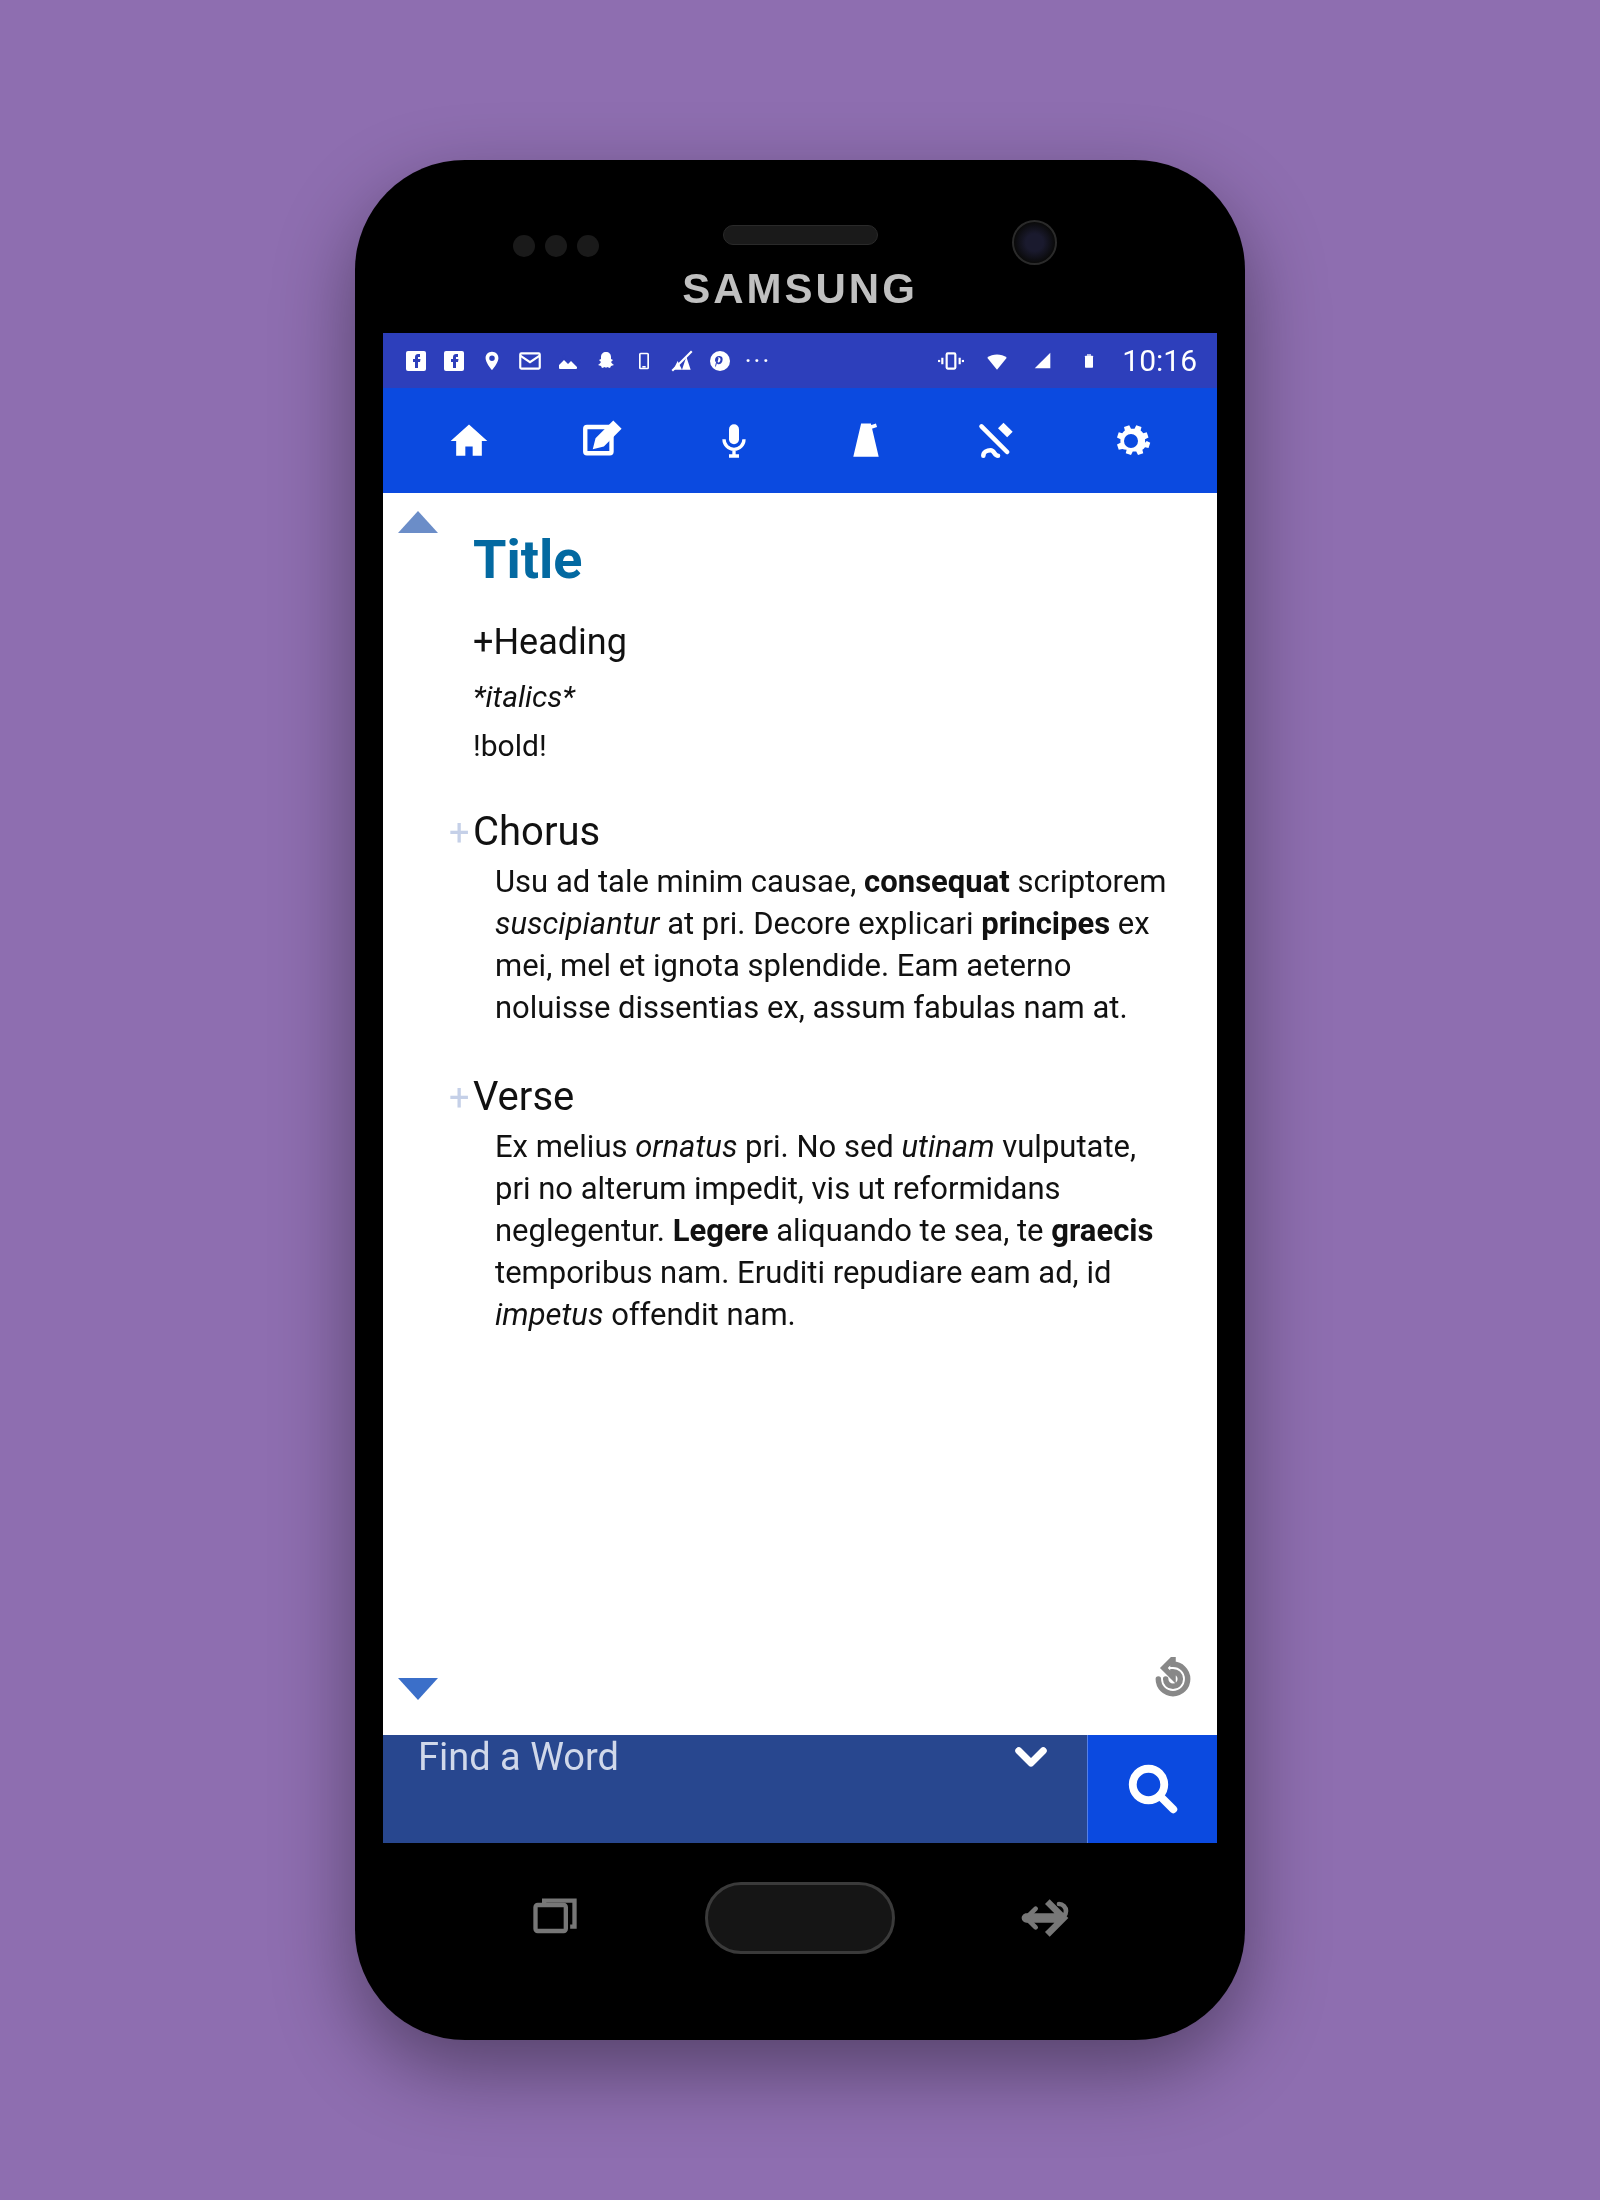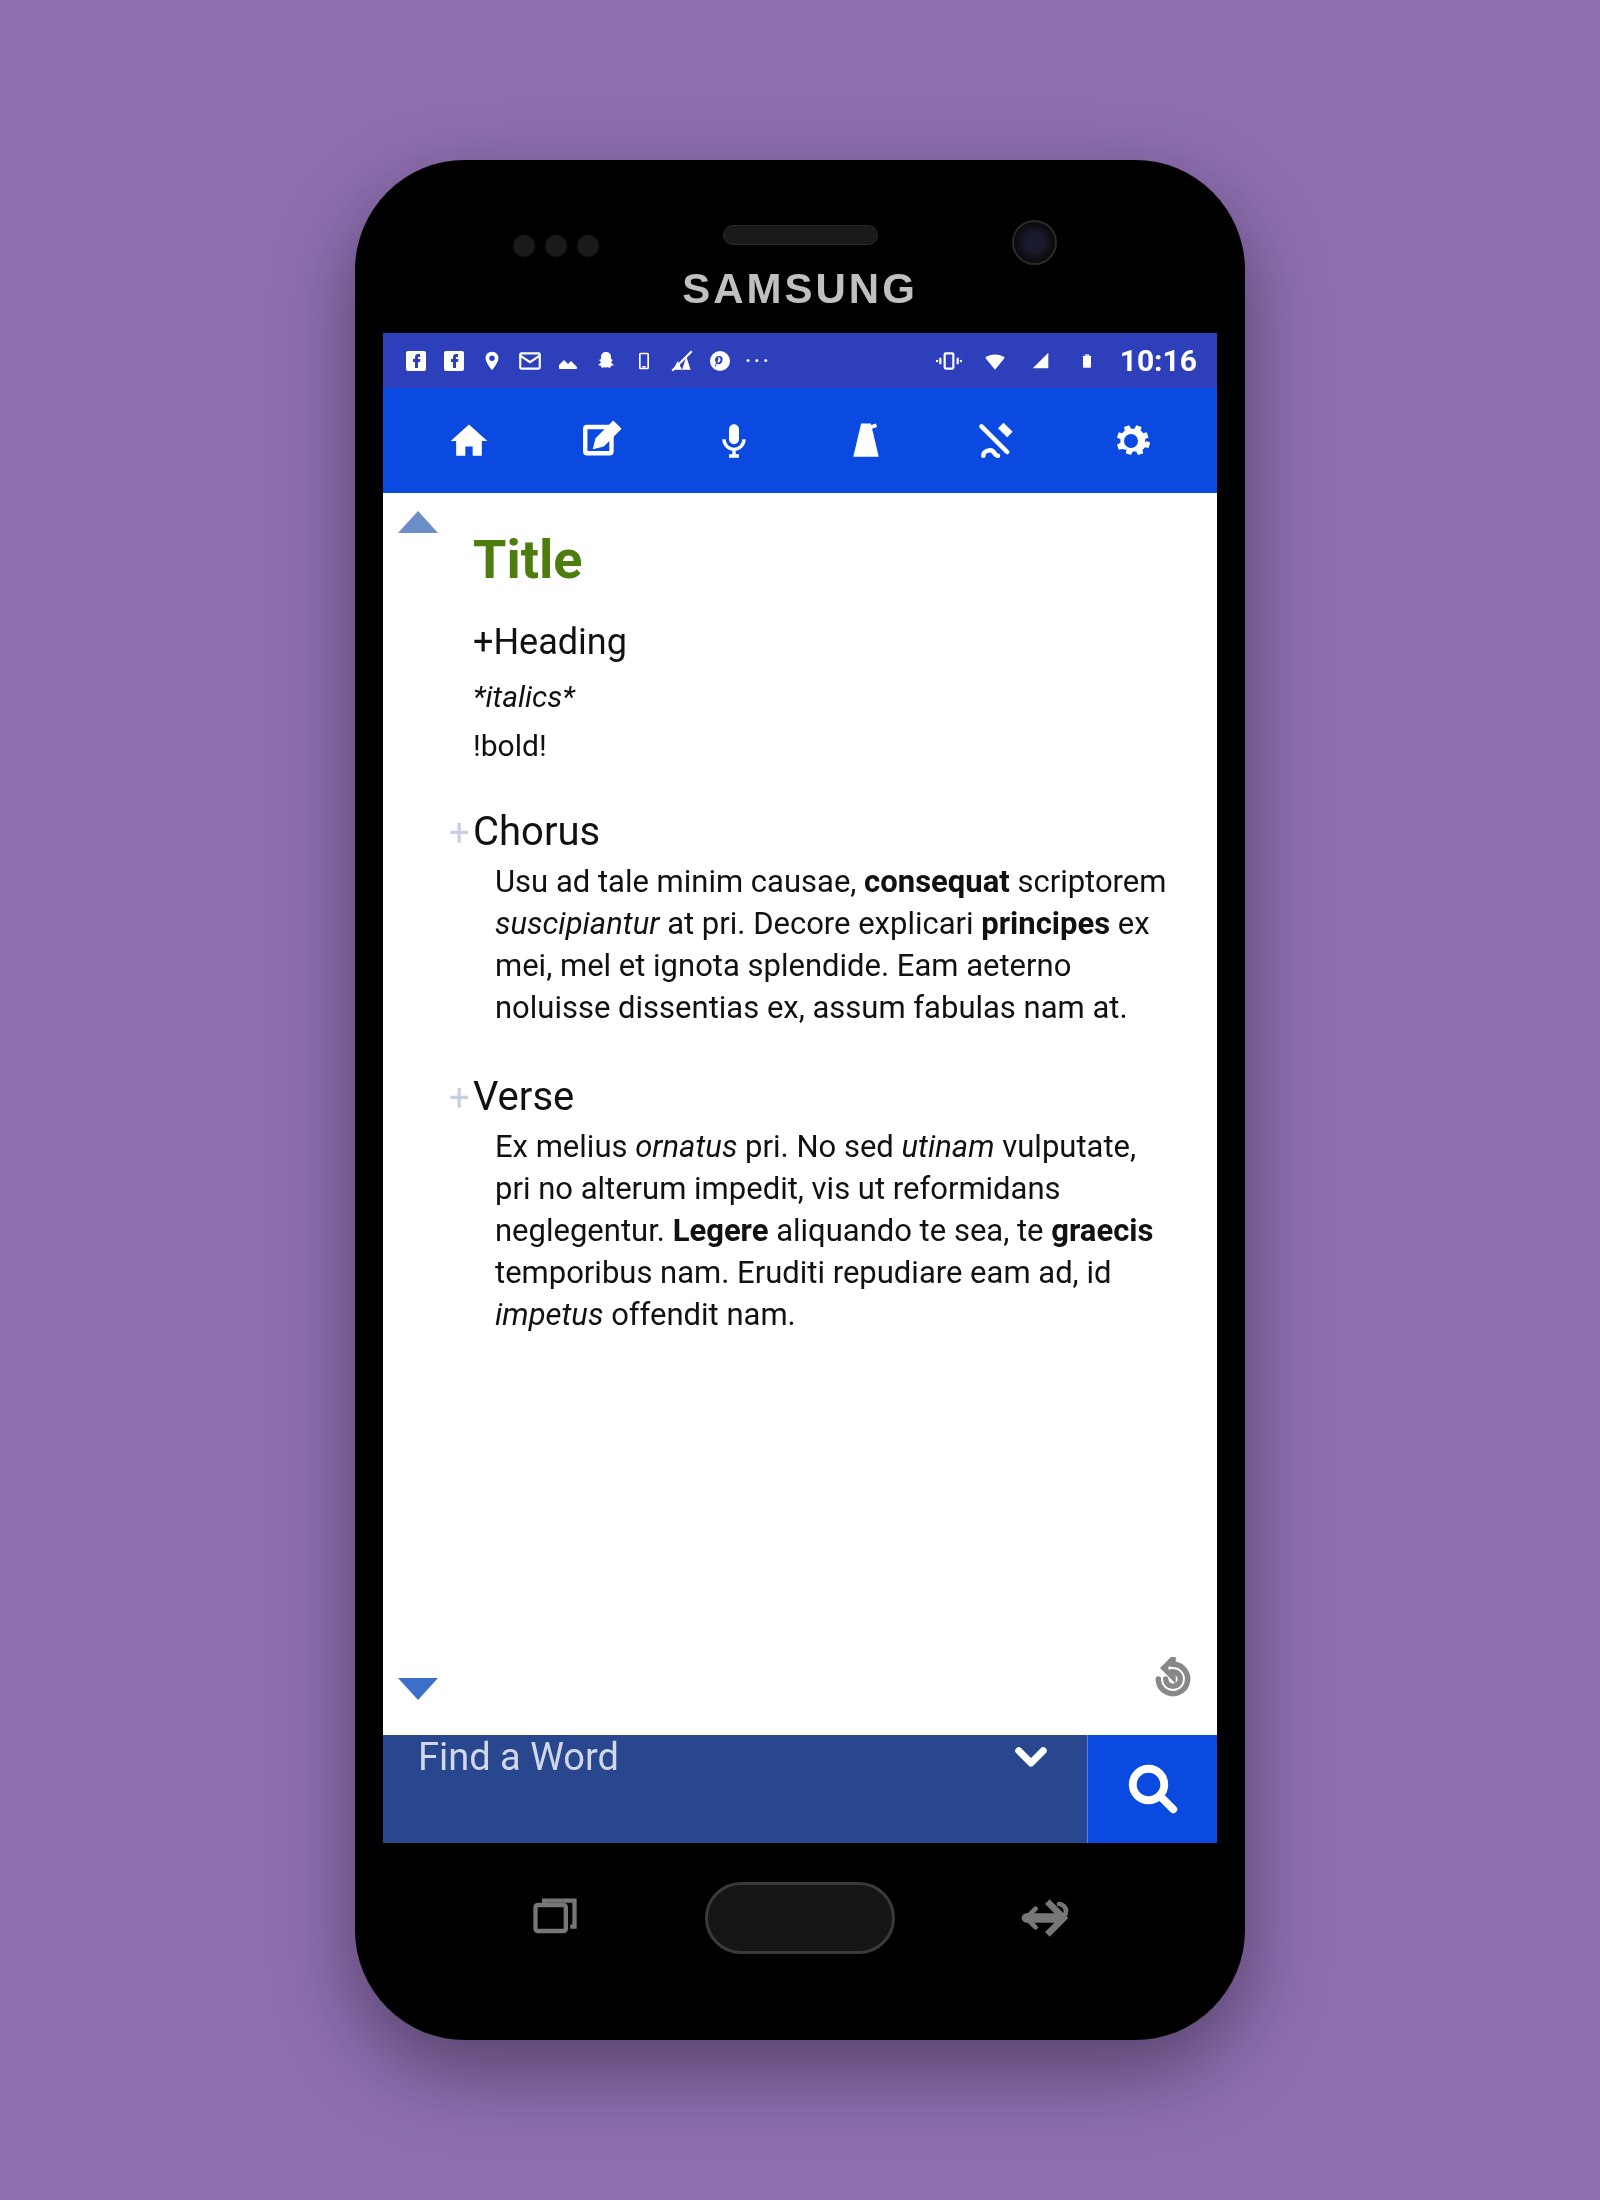--- a/index.html
+++ b/index.html
@@ -80,21 +80,21 @@
     background: #2d3fbb;
     height: 55px;
     display: flex;
     align-items: center;
     justify-content: space-between;
     padding: 0 20px;
     color: #fff;
     font-size: 26px;
   }
   .status-left { display: flex; gap: 12px; align-items: center; }
-  .status-right { display: flex; gap: 20px; align-items: center; font-weight: 700; text-align: center; }
+  .status-right { display: flex; gap: 20px; align-items: center; font-weight: 400; text-align: center; }
   .sicon { width: 26px; height: 26px; display: inline-flex; align-items: center; justify-content: center; }
   .toolbar {
     background: #0b4ae0;
     height: 105px;
     display: flex;
     align-items: center;
     justify-content: space-around;
     padding: 0 20px;
   }
   .toolbar-btn {
@@ -134,21 +134,21 @@
     position: absolute;
     right: 18px;
     bottom: 30px;
     width: 48px; height: 48px;
     color: #888;
     cursor: pointer;
   }
   .title {
     font-size: 54px;
     font-weight: 700;
-    color: #4d7c0f;
+    color: #0369a1;
     margin-bottom: 30px;
     margin-top: 5px;
   }
   .heading-line { font-size: 36px; color: #111; }
   .italics-line { font-style: italic; font-size: 30px; color: #111; margin-top: 16px;}
   .bold-line { font-size: 30px; color: #111; margin-top: 14px;}
   .section {
     margin-top: 45px;
   }
   .section-head {

